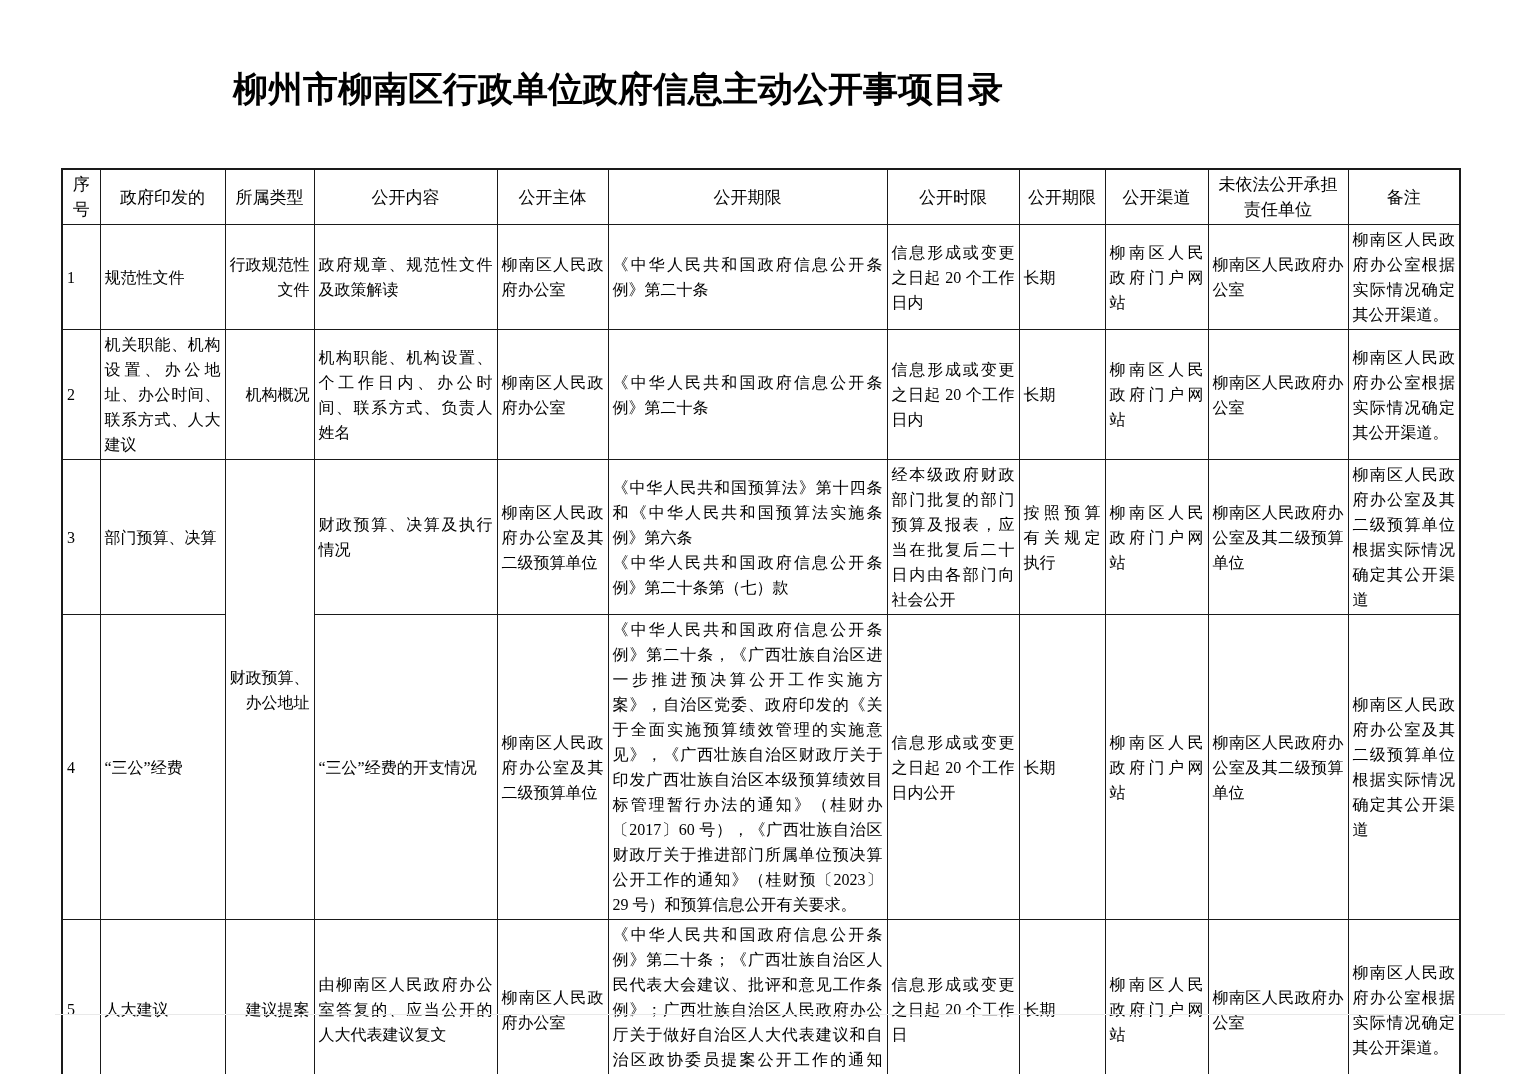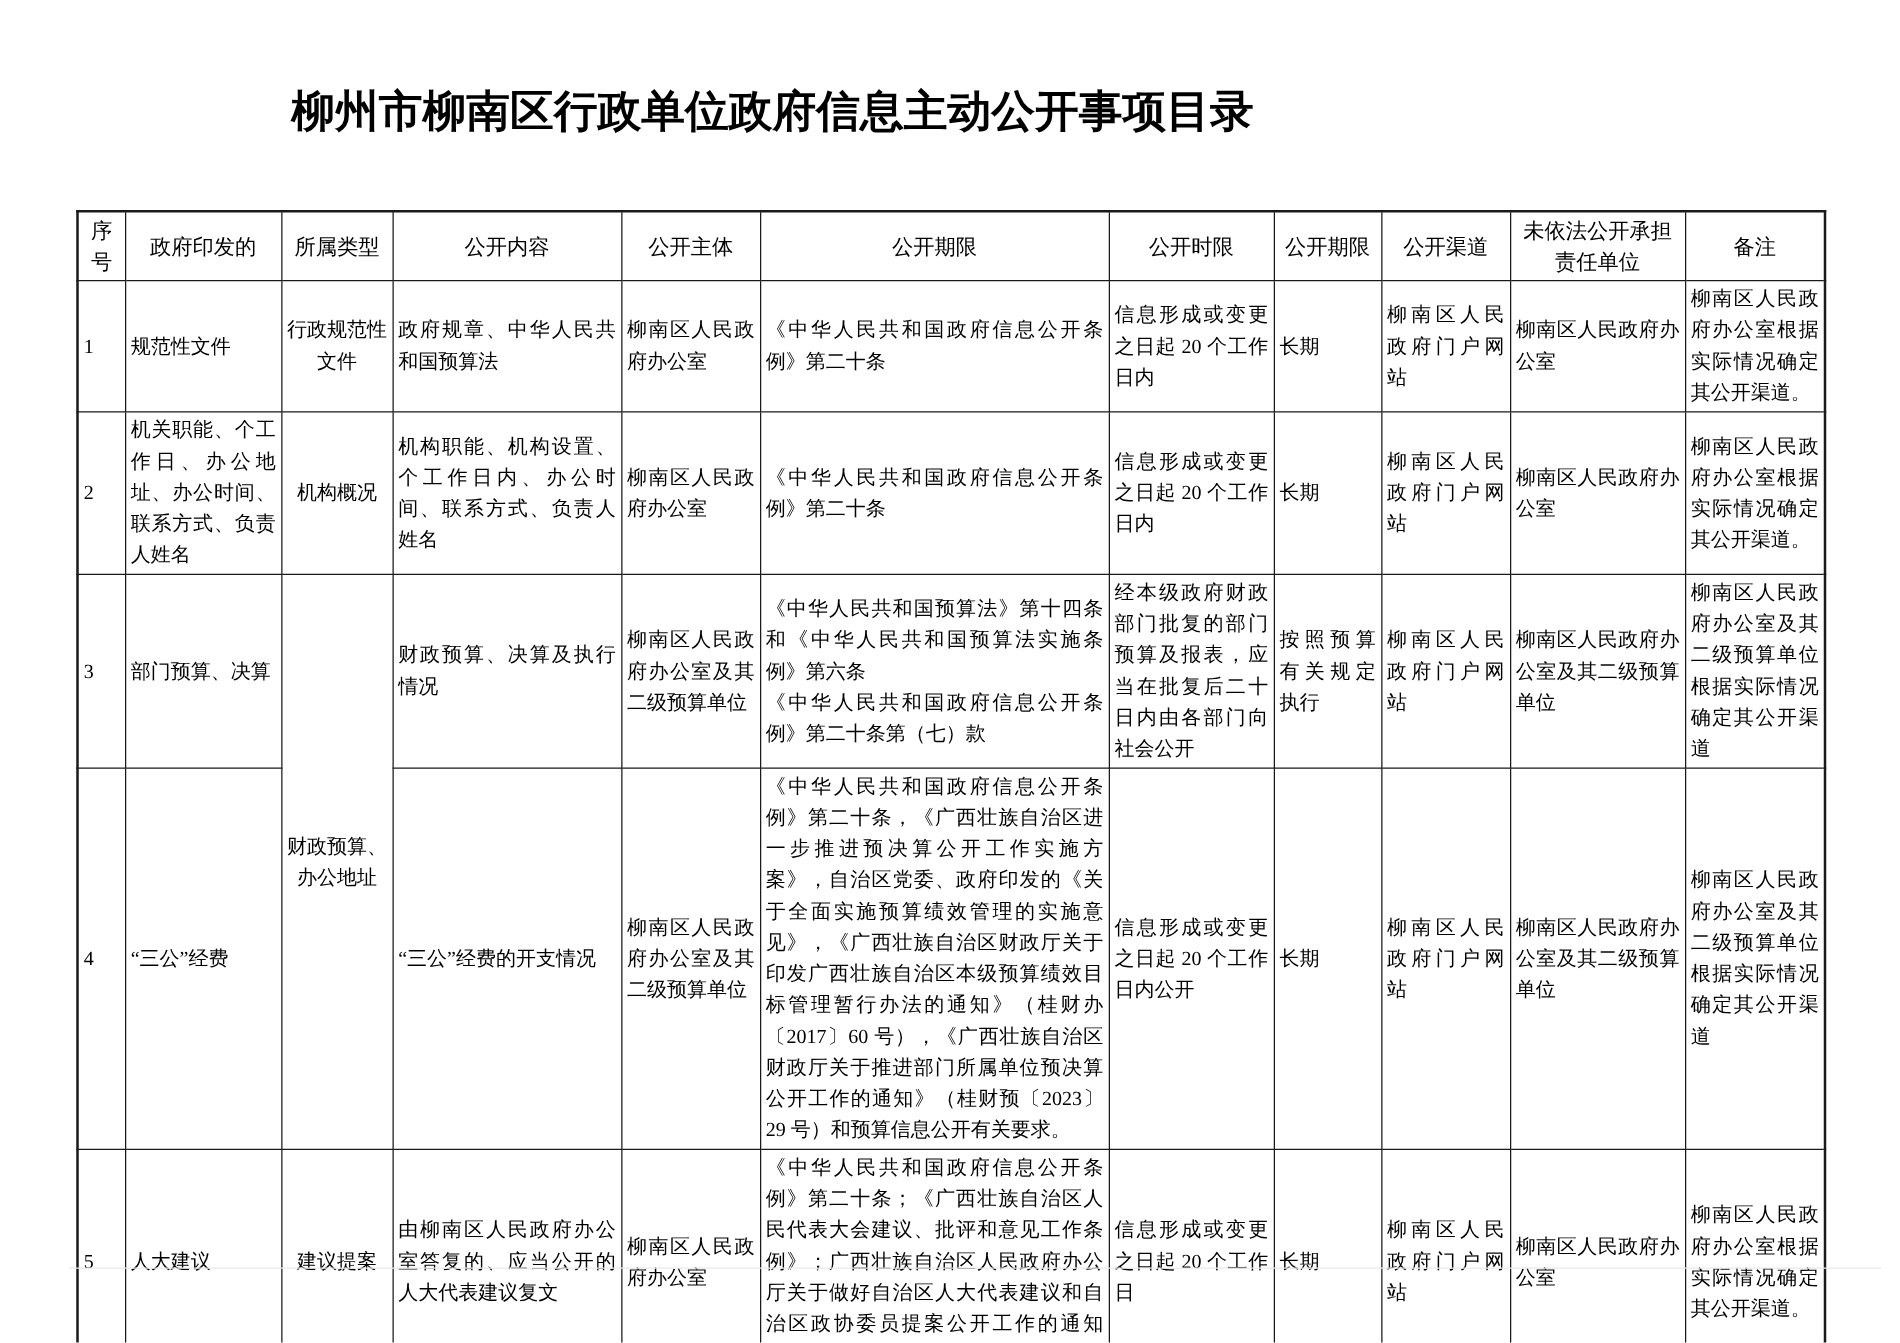--- a/index.html
+++ b/index.html
@@ -37,21 +37,21 @@
     vertical-align: middle;
     padding: 2px 4px;
     overflow: hidden;
   }
   table.catalog th {
     font-size: 17px;
     text-align: center;
   }
   td.c-no    { text-align: left; padding-left: 4px; }
   td.c-left  { text-align: justify; text-justify: inter-character; }
-  td.c-center{ text-align: center; margin-top: 32px; }
+  td.c-center{ text-align: right; margin-top: 32px; }
   tr.h-header { height: 55px; }
   tr.h-r1 { height: 92px; }
   tr.h-r2 { height: 125px; }
   tr.h-r3 { height: 150px; }
   tr.h-r4 { height: 265px; }
   tr.h-r5 { height: 157px; }
   .basis-para { text-align: justify; text-justify: inter-character; }
   .page-edge {
     position: absolute;
     top: 1014px; left: 55px; width: 1450px; height: 1px;
@@ -92,32 +92,32 @@
       <th>公开渠道</th>
       <th>未依法公开承担责任单位</th>
       <th>备注</th>
     </tr>
   </thead>
   <tbody>
     <tr class="h-r1">
       <td class="c-no">1</td>
       <td class="c-left">规范性文件</td>
       <td class="c-center">行政规范性文件</td>
-      <td class="c-left">政府规章、中华人民共和国预算法</td>
+      <td class="c-left">政府规章、规范性文件及政策解读</td>
       <td class="c-left">柳南区人民政府办公室</td>
       <td class="c-left">《中华人民共和国政府信息公开条例》第二十条</td>
       <td class="c-left">信息形成或变更之日起 20 个工作日内</td>
       <td class="c-left">长期</td>
       <td class="c-left">柳南区人民政府门户网站</td>
       <td class="c-left">柳南区人民政府办公室</td>
       <td class="c-left">柳南区人民政府办公室根据实际情况确定其公开渠道。</td>
     </tr>
     <tr class="h-r2">
       <td class="c-no">2</td>
-      <td class="c-left">机关职能、个工作日、办公地址、办公时间、联系方式、负责人姓名</td>
+      <td class="c-left">机关职能、机构设置、办公地址、办公时间、联系方式、人大建议</td>
       <td class="c-center">机构概况</td>
       <td class="c-left">机构职能、机构设置、个工作日内、办公时间、联系方式、负责人姓名</td>
       <td class="c-left">柳南区人民政府办公室</td>
       <td class="c-left">《中华人民共和国政府信息公开条例》第二十条</td>
       <td class="c-left">信息形成或变更之日起 20 个工作日内</td>
       <td class="c-left">长期</td>
       <td class="c-left">柳南区人民政府门户网站</td>
       <td class="c-left">柳南区人民政府办公室</td>
       <td class="c-left">柳南区人民政府办公室根据实际情况确定其公开渠道。</td>
     </tr>

